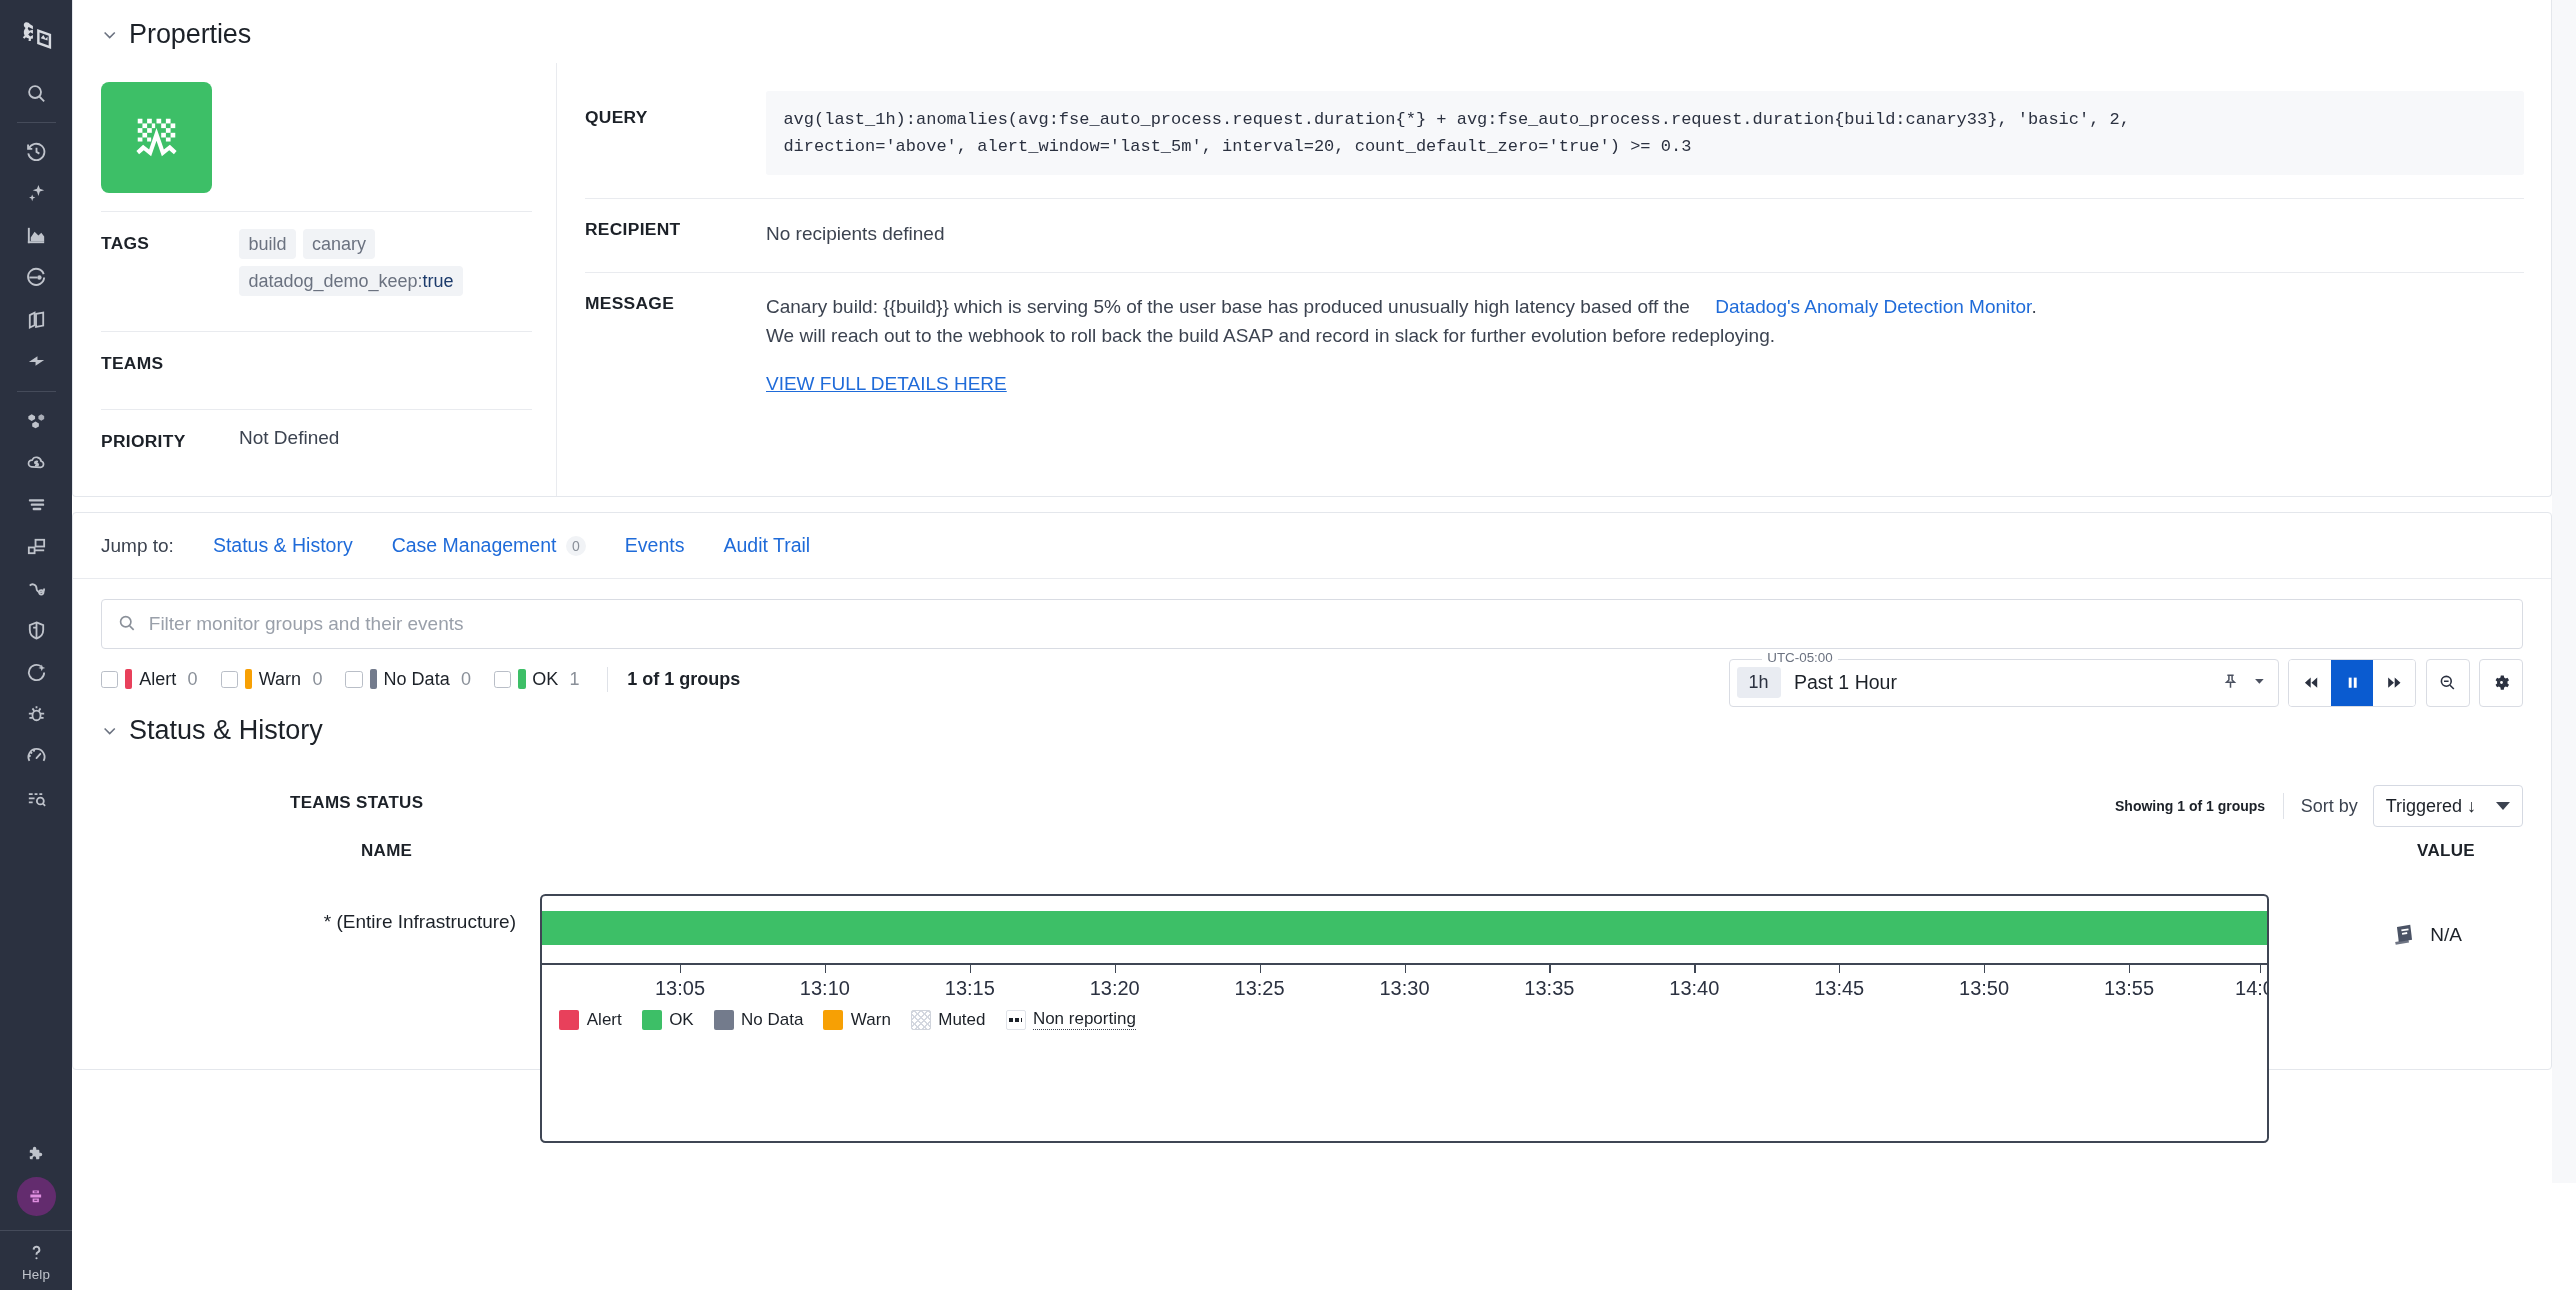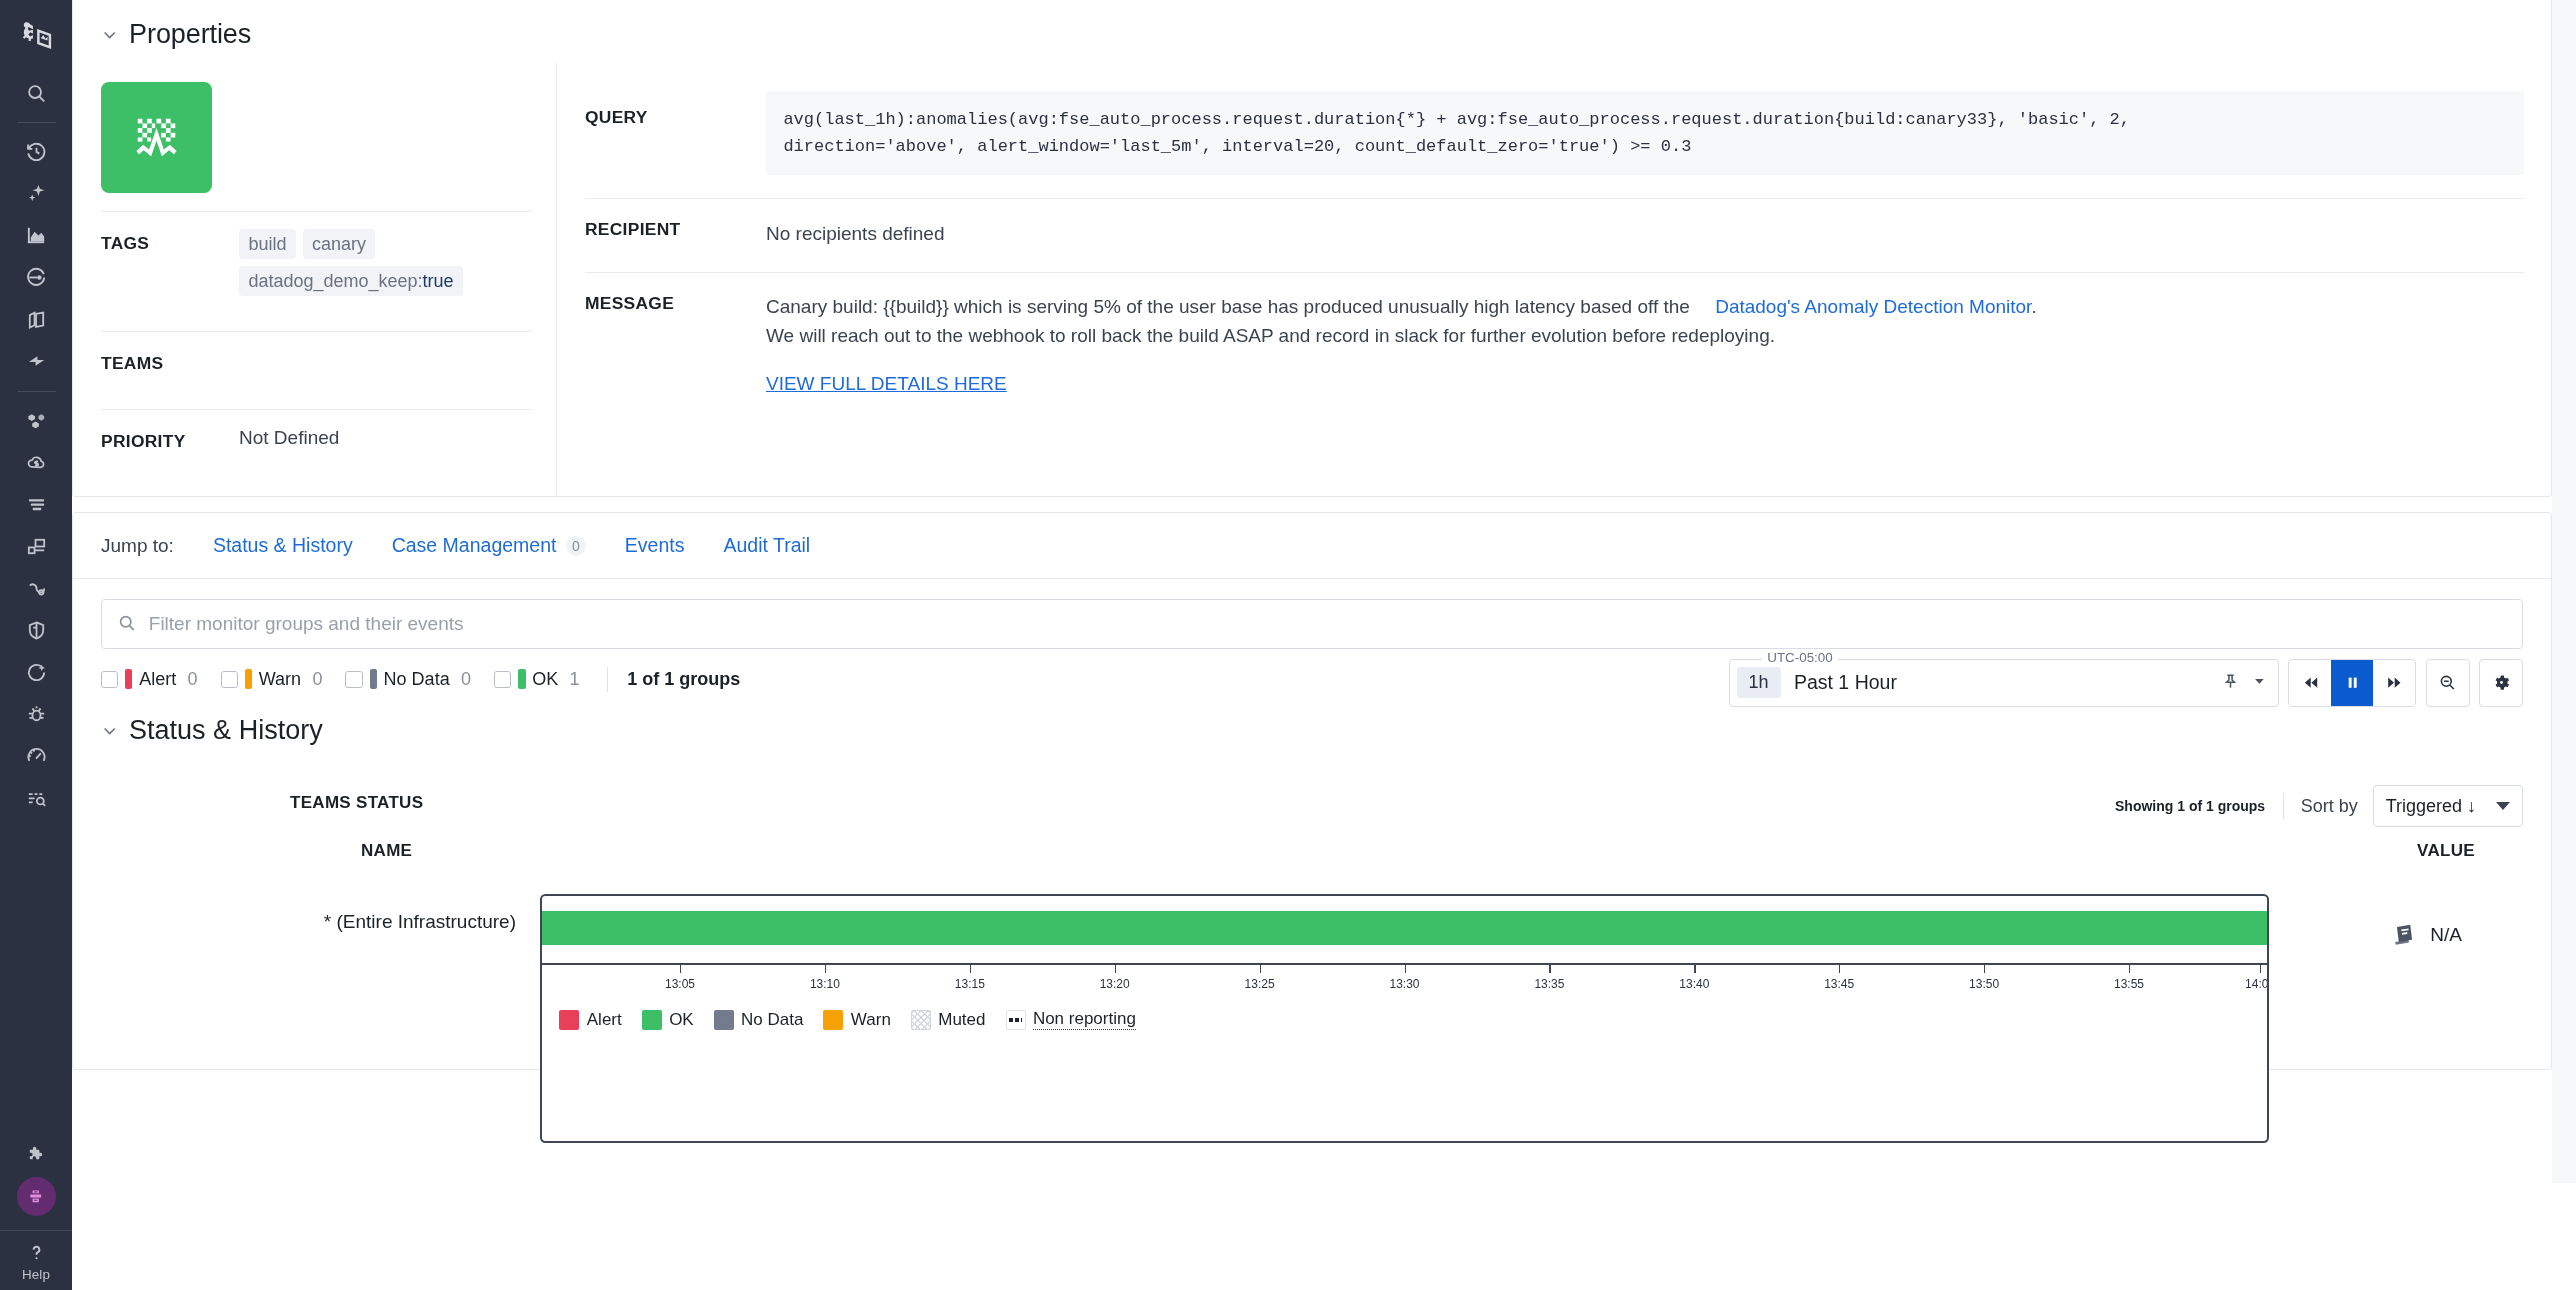--- a/index.html
+++ b/index.html
@@ -240,21 +240,21 @@
     background: #3dbf67;
   }
   .tl-axis {
     position: absolute; left: 0; right: 0; top: 67px; height: 1.3px; background: #3f4654;
   }
   .tl-tick {
     position: absolute; top: 67px; width: 1.3px; height: 9.4px; background: #3f4654;
   }
   .tl-ticklabel {
     position: absolute; top: 81px; transform: translateX(-50%);
-    font-size: 12px; color: #2b3140; white-space: nowrap;
+    font-size: 20px; color: #2b3140; white-space: nowrap;
   }
   .tl-legend {
     position: absolute; left: 17.4px; top: 113px;
     display: flex; align-items: center; gap: 20px;
   }
   .lg-item { display: flex; align-items: center; gap: 7.4px; }
   .lg-box { width: 20px; height: 20px; border-radius: 2px; }
   .lg-text { font-size: 17px; color: #1c2128; }
   .lg-muted {
     width: 20px; height: 20px; border: 0.7px solid #d0d4dc; border-radius: 2px;

